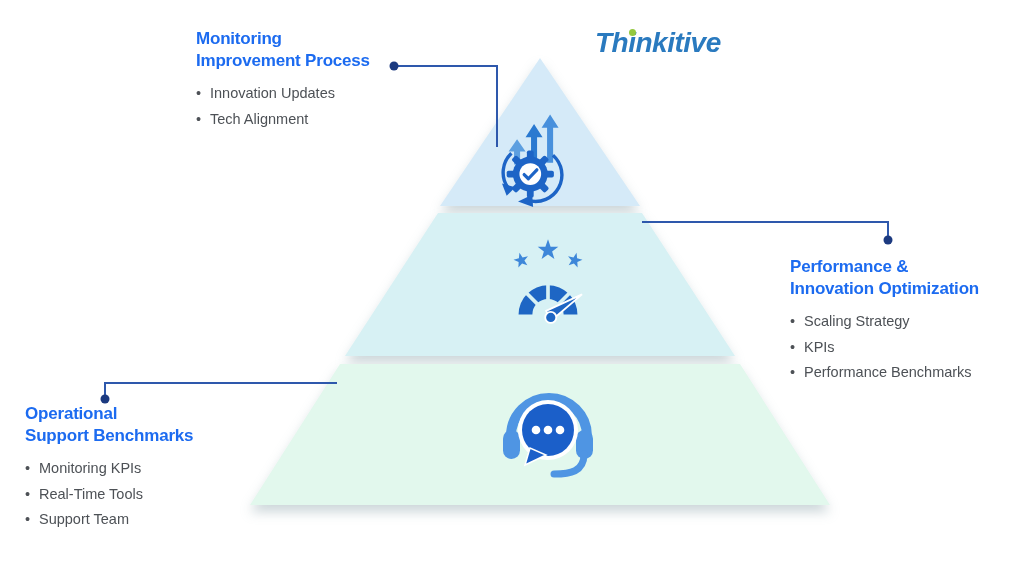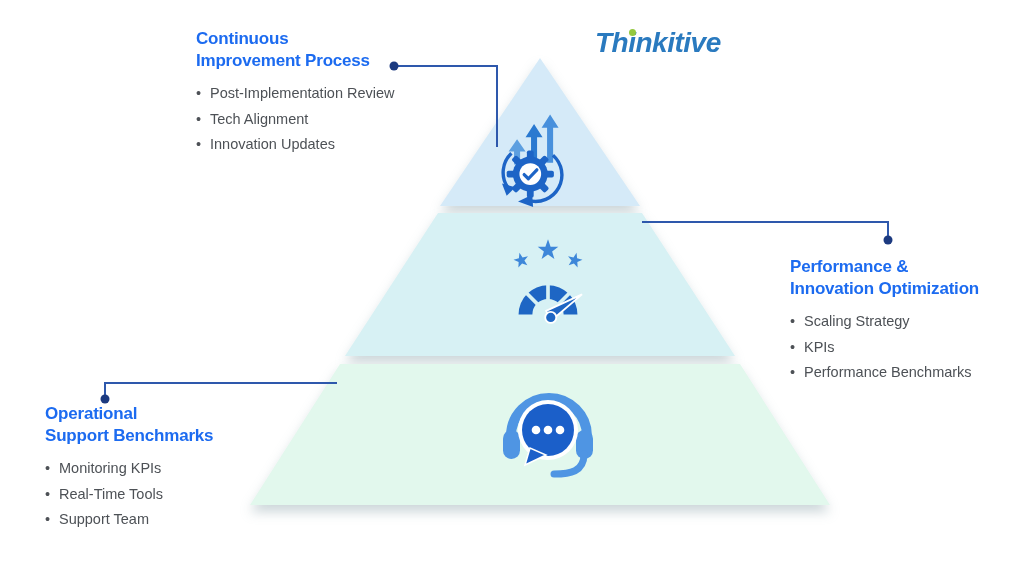--- a/index.html
+++ b/index.html
@@ -17,21 +17,21 @@
   .callout ul{
     list-style:none;margin:9px 0 0 0;padding:0;
     color:#4d5156;font-size:14.5px;line-height:25.5px;
   }
   .callout li{position:relative;padding-left:14px;}
   .callout li::before{
     content:"\2022";position:absolute;left:0;top:0;color:#4d5156;
   }
   #callout-top-left{left:196px;top:28px;width:260px;}
   #callout-right{left:790px;top:256px;width:235px;}
-  #callout-bottom-left{left:25px;top:403px;width:230px;margin-left:20px;}
+  #callout-bottom-left{left:25px;top:403px;width:230px;}
   
   .logo{
     position:absolute;left:595px;top:27px;z-index:3;
     font-size:28px;font-weight:700;color:#2a7abf;letter-spacing:-0.5px;font-style:italic;
   }
   .logo .logo-i{position:relative;display:inline-block;}
   .logo .logo-i::after{
     content:"";position:absolute;left:0.5px;top:1.5px;width:7px;height:7px;
     border-radius:50%;background:#94c83f;
   }
@@ -129,27 +129,26 @@
       <circle cx="68" cy="42" r="4.3" fill="#ffffff"></circle>
     </g>
   </svg>
 
   <div class="logo">
     <span>Th</span><span class="logo-i">i</span><span>nkitive</span>
   </div>
 
   <div id="callout-top-left" class="callout">
     <p class="title">
-      <span>Continuous</span><br>
+      <span>Monitoring</span><br>
       <span>Improvement Process</span>
     </p>
     <ul>
-      <li>Post-Implementation Review</li>
+      <li>Innovation Updates</li>
       <li>Tech Alignment</li>
-      <li>Innovation Updates</li>
     </ul>
   </div>
 
   <div id="callout-right" class="callout">
     <p class="title">
       <span>Performance &amp;</span><br>
       <span>Innovation Optimization</span>
     </p>
     <ul>
       <li>Scaling Strategy</li>

